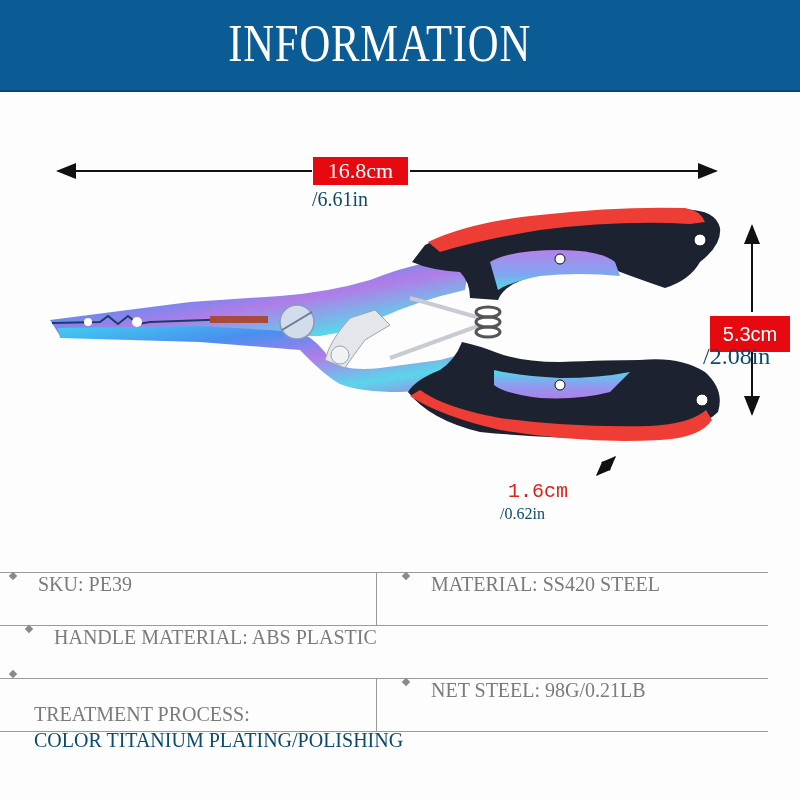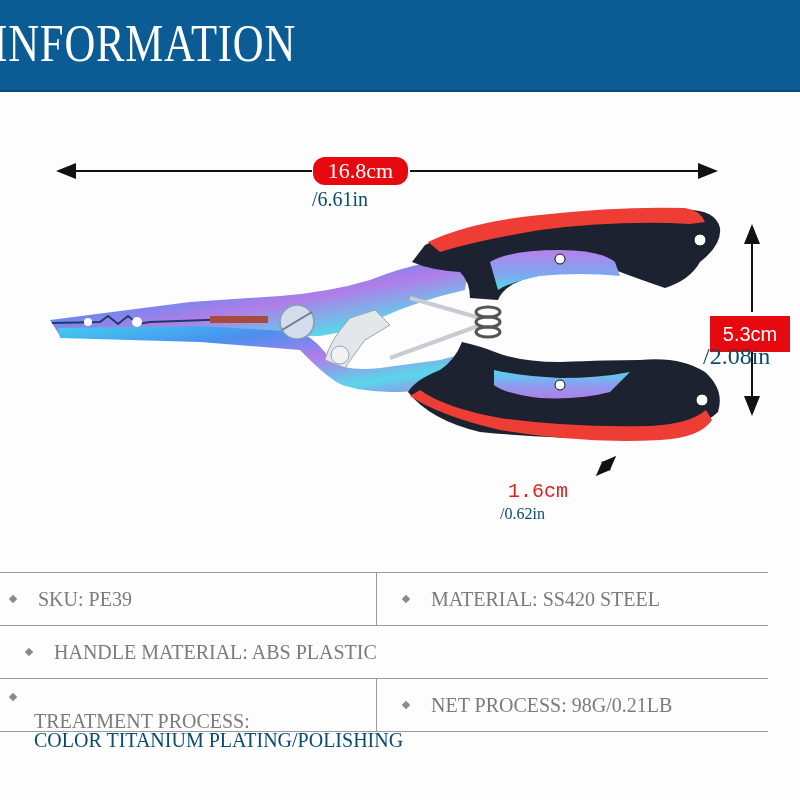--- a/index.html
+++ b/index.html
@@ -5,58 +5,58 @@
   html, body { margin: 0; padding: 0; }
   body {
     width: 800px; height: 800px; position: relative; overflow: hidden;
     background: #fdfdfd;
     font-family: "Liberation Serif", serif;
   }
   .header {
     position: absolute; left: 0; top: 0; width: 800px; height: 90px;
     background: #0b5b95;
     border-bottom: 2px solid #084a7c;
-    display: flex; align-items: center; justify-content: flex-start;
+    display: flex; align-items: center; justify-content: center;
   }
   .header-title {
     color: #ffffff;
     font-family: "Liberation Serif", serif;
     font-size: 52px; letter-spacing: 1px;
     transform: scaleX(0.82);
     margin-left: -40px;
     margin-top: -4px;
   }
   .dim-svg { position: absolute; left: 0; top: 0; }
   .badge {
     position: absolute; background: #e60a10; color: #fff;
     font-family: "Liberation Serif", serif;
     display: flex; align-items: center; justify-content: center;
   }
-  .badge.len { left: 313px; top: 157px; width: 95px; height: 28px; font-size: 22px; border-radius: 12px; }
+  .badge.len { left: 313px; top: 157px; width: 95px; height: 28px; font-size: 22px; }
   .badge.wid { left: 710px; top: 316px; width: 80px; height: 36px; font-size: 20px; font-family: "Liberation Sans", sans-serif; }
   .subval {
     position: absolute; color: #0c4a6e; font-family: "Liberation Serif", serif;
   }
   .subval.len { left: 312px; top: 188px; font-size: 20px; }
   .subval.wid { left: 703px; top: 343px; font-size: 24px; }
   .thick-label {
     position: absolute; left: 508px; top: 480px; color: #d8241f;
     font-family: Liberation Mono, monospace; font-size: 20px;
   }
   .subval.thick { left: 500px; top: 505px; font-size: 16px; }
 
   .specs {
     position: absolute; left: 0; top: 572px; width: 768px;
   }
   .spec-row {
     display: flex; border-top: 1px solid #9a9a9a; height: 52px;
   }
   .spec-row:last-child { border-bottom: 1px solid #9a9a9a; }
   .spec-cell {
-    position: relative; display: flex; align-items: center;
+    position: relative; display: flex; 
     color: #7b7b7b; font-family: "Liberation Serif", serif; font-size: 20px;
     white-space: nowrap;
   }
   .spec-cell.left { width: 377px; border-right: 1px solid #9a9a9a; padding-left: 10px; box-sizing: border-box; }
   .spec-cell.right { flex: 1; padding-left: 26px; }
   .bullet {
     display: inline-block; width: 6px; height: 6px; background: #8a8a8a;
     transform: rotate(45deg); margin-right: 22px; flex-shrink: 0;
   }
   .two-line { line-height: 20px; display: flex; flex-direction: column; }
@@ -176,17 +176,17 @@
       <span>HANDLE MATERIAL: ABS PLASTIC</span>
     </div>
   </div>
   <div class="spec-row">
     <div class="spec-cell left">
       <span class="bullet" style="margin-right:18px;position:relative;top:-8px"></span>
       <span class="tp-text">TREATMENT PROCESS:</span>
     </div>
     <div class="spec-cell right">
       <span class="bullet"></span>
-      <span>NET PROCESS: 98G/0.21LB</span>
+      <span>NET STEEL: 98G/0.21LB</span>
     </div>
   </div>
 </div>
 <div class="overflow-line">COLOR TITANIUM PLATING/POLISHING</div>
 
 </body></html>

